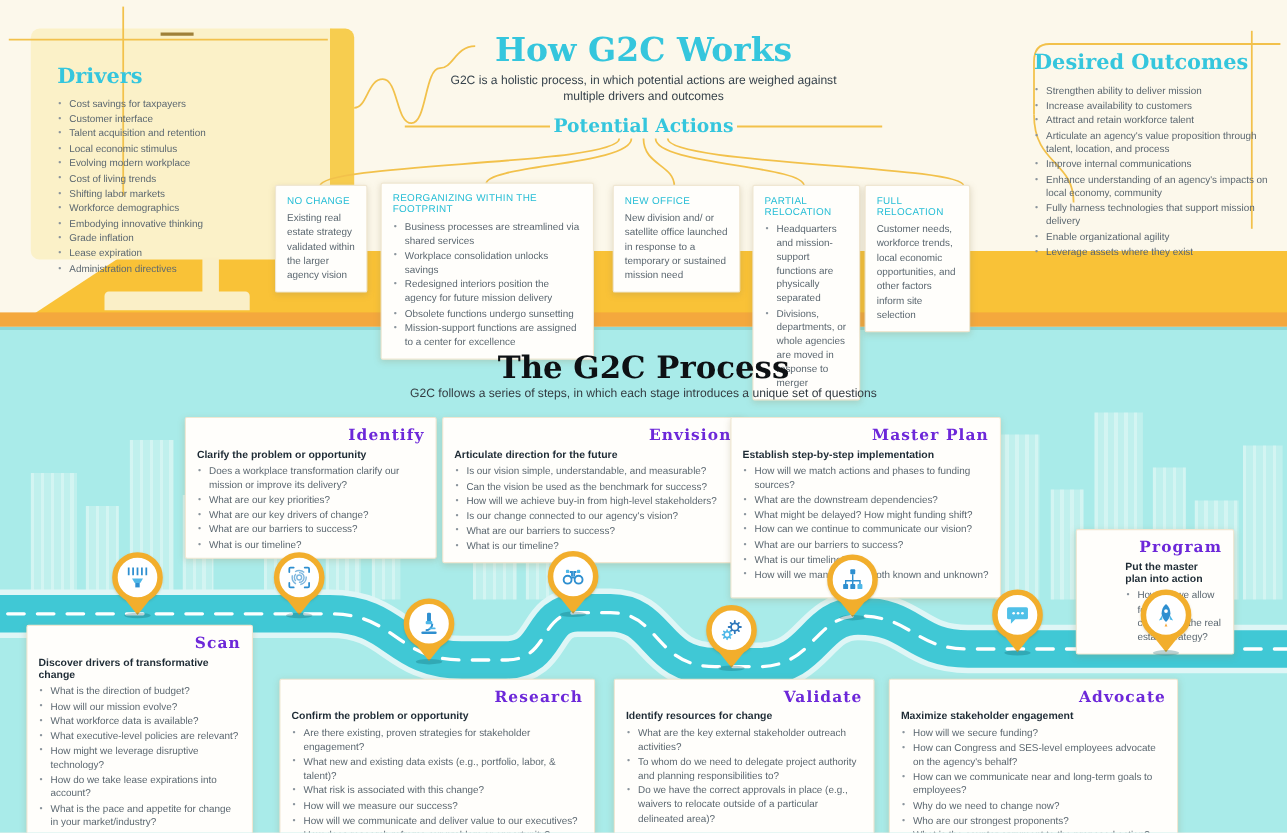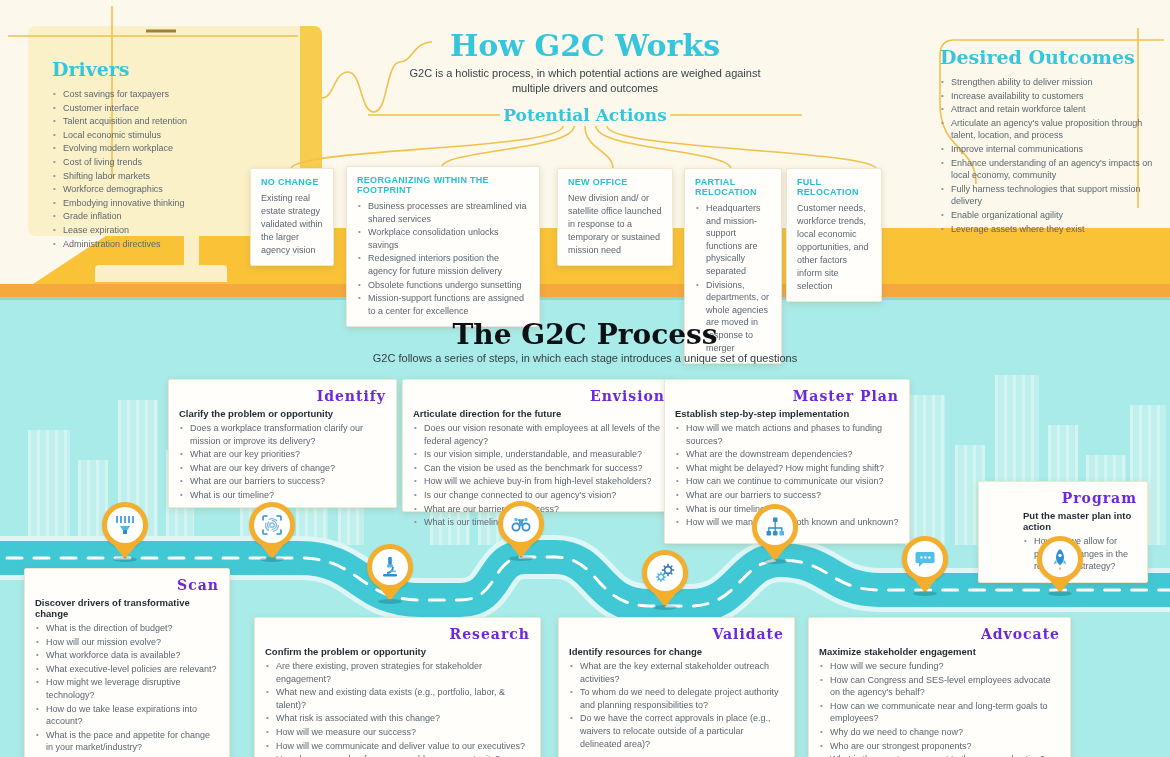--- a/index.html
+++ b/index.html
@@ -28,21 +28,21 @@
   .side-block{position:absolute;z-index:3;}
   #drivers-block{left:52px;top:42px;width:240px;margin-top:16px;}
   #outcomes-block{left:940px;top:46px;width:225px;}
   .side-title{font-family:"DejaVu Serif","Liberation Serif",serif;font-weight:bold;font-size:19px;color:#35C6DD;margin-bottom:8px;}
   ul.bullets{list-style:none;margin:0;padding:0;font-size:9px;color:#5B6770;line-height:1.4;}
   ul.bullets li{position:relative;padding-left:11px;margin-bottom:1px;}
   ul.bullets li::before{content:"•";position:absolute;left:1px;top:0;color:#8A949C;font-size:8px;}
 
   .card{position:absolute;background:#FFFEFB;border:1px solid #F0E7D2;border-radius:2px;
         box-shadow:0 2px 6px rgba(150,135,90,0.25);padding:8px 10px;z-index:3;box-sizing:border-box;}
-  .action-title{font-size:9px;font-weight:bold;letter-spacing:.3px;color:#27BED6;margin-bottom:5px;}
+  .action-title{font-size:9px;font-weight:normal;letter-spacing:.3px;color:#27BED6;margin-bottom:5px;}
   .action-text{font-size:9px;color:#5B6770;line-height:1.45;}
   #card-nochange{left:250px;top:168px;width:84px;}
   #card-reorg{left:346px;top:166px;width:194px;}
   #card-newoffice{left:557px;top:168px;width:116px;}
   #card-partial{left:684px;top:168px;width:98px;}
   #card-full{left:786px;top:168px;width:96px;}
 
   
   #process-section{position:absolute;left:0;top:297px;width:1170px;height:460px;background:#A9EBE9;
         border-top:3px solid #8ED8D5;}
@@ -51,21 +51,21 @@
   .proc-title{position:absolute;left:335px;top:318px;width:500px;text-align:center;
         font-family:"DejaVu Serif","Liberation Serif",serif;font-weight:bold;font-size:28px;color:#0E1114;z-index:3;}
   .proc-sub{position:absolute;left:285px;top:352px;width:600px;text-align:center;font-size:11px;color:#333C42;z-index:3;}
 
   .stage-title{font-family:"DejaVu Serif","Liberation Serif",serif;font-weight:bold;font-size:14px;
         letter-spacing:1px;color:#6d28d9;text-align:right;margin-bottom:4px;}
   .stage-tagline{font-size:9.5px;font-weight:bold;color:#1E2B35;margin-bottom:3px;}
   #card-identify{left:168px;top:379px;width:229px;height:129px;}
   #card-envision{left:402px;top:379px;width:274px;height:133px;}
   #card-masterplan{left:664px;top:379px;width:246px;height:165px;}
-  #card-program{left:978px;top:481px;width:170px;padding-left:44px;}
+  #card-program{left:978px;top:481px;width:144px;padding-left:44px;}
   #card-scan{left:24px;top:568px;width:206px;}
   #card-research{left:254px;top:617px;width:287px;}
   #card-validate{left:558px;top:617px;width:237px;}
   #card-advocate{left:808px;top:617px;width:263px;}
 
   svg.layer{position:absolute;left:0;top:0;z-index:2;pointer-events:none;}
 
   
   .pin{position:absolute;width:46px;z-index:4;display:flex;flex-direction:column;align-items:center;}
   .pin-circle{width:36px;height:36px;border-radius:50%;background:#fff;border:5px solid #F2AE2C;
@@ -244,21 +244,20 @@
         <li>What risk is associated with this change?</li>
         <li>How will we measure our success?</li>
         <li>How will we communicate and deliver value to our executives?</li>
         <li>How does research reframe our problem or opportunity?</li>
       </ul>
   </div>
   <div class="card" id="card-envision">
     <div class="stage-title">Envision</div>
     <div class="stage-tagline">Articulate direction for the future</div>
     <ul class="bullets">
-        <li>Does our vision resonate with employees at all levels of the federal agency?</li>
         <li>Is our vision simple, understandable, and measurable?</li>
         <li>Can the vision be used as the benchmark for success?</li>
         <li>How will we achieve buy-in from high-level stakeholders?</li>
         <li>Is our change connected to our agency's vision?</li>
         <li>What are our barriers to success?</li>
         <li>What is our timeline?</li>
       </ul>
   </div>
   <div class="card" id="card-validate">
     <div class="stage-title">Validate</div>

